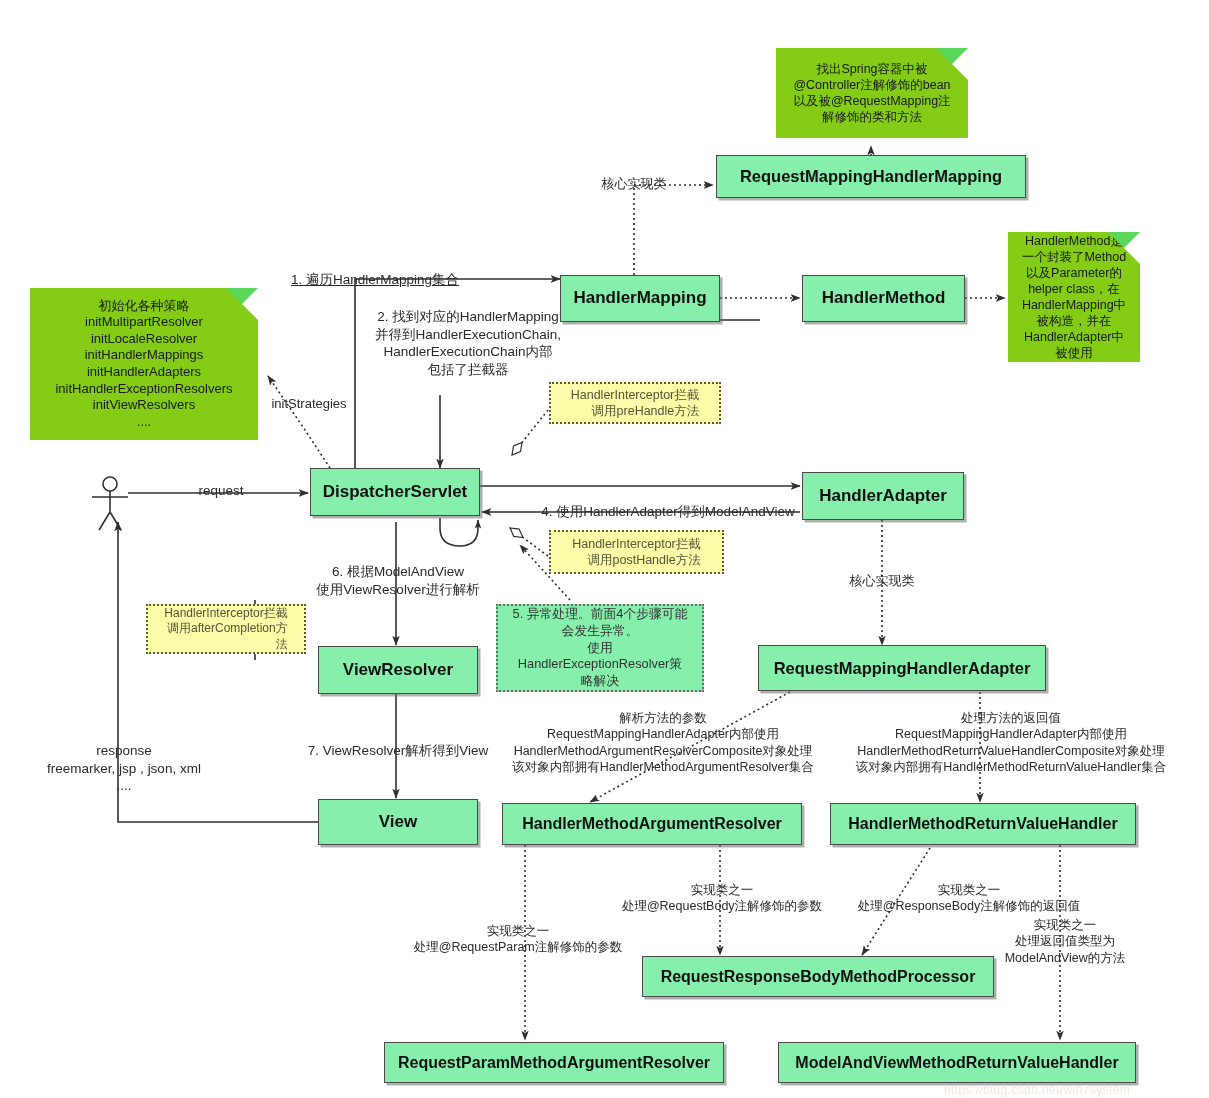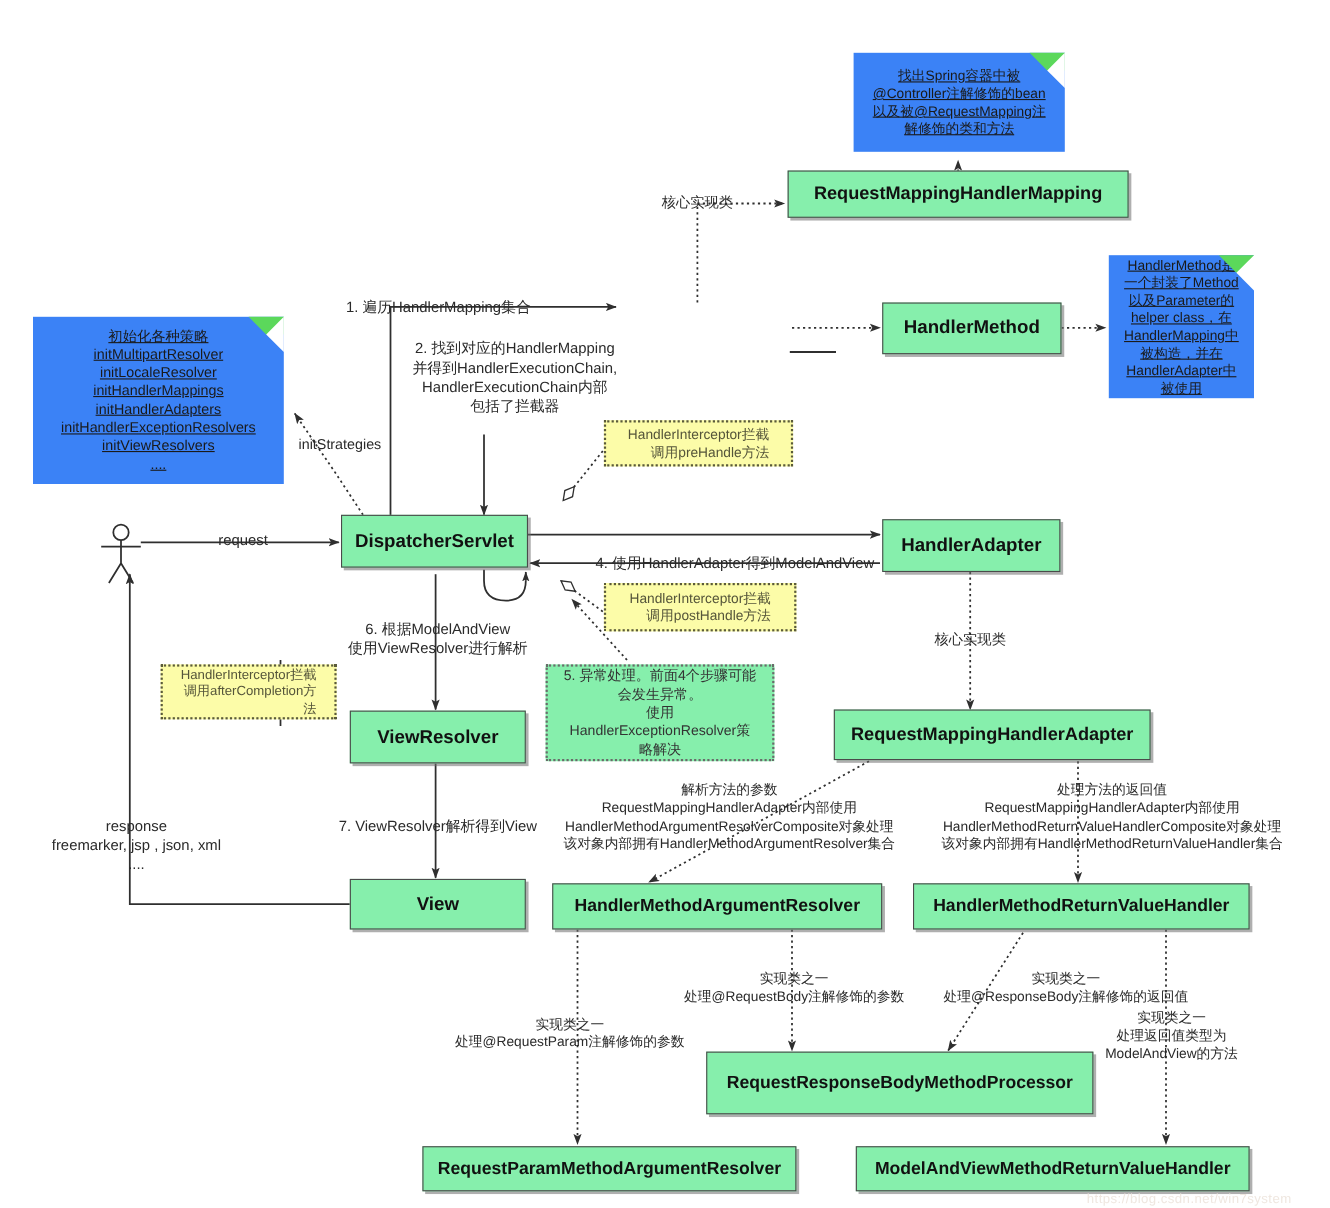--- a/index.html
+++ b/index.html
@@ -36,31 +36,30 @@
     justify-content: center;
     text-align: center;
     font-weight: bold;
     color: #111;
     box-sizing: border-box;
     line-height: 1.1;
   }
   
   .note-green {
     position: absolute;
-    background: #3b82f6;
+    background: #84cc16;
     color: #1a1a1a;
     box-sizing: border-box;
     display: flex;
     align-items: center;
     justify-content: center;
     text-align: center;
     line-height: 1.28;
     white-space: pre-line;
     padding: 4px 6px;
-    text-decoration: underline;
   }
   .note-green::after {
     content: "";
     position: absolute;
     top: 0;
     right: 0;
     border-left: 16px solid transparent;
     border-bottom: 16px solid transparent;
     border-top: 16px solid #5bd85b;
     border-right: 16px solid #ffffff;
@@ -97,21 +96,21 @@
   }
   
   .label {
     position: absolute;
     color: #2a2a2a;
     text-align: center;
     line-height: 1.3;
     white-space: pre-line;
     box-sizing: border-box;
   }
-  .label.left { text-align: center; }
+  .label.left { text-align: left; text-decoration: underline; }
   .watermark {
     position: absolute;
     color: #efe7e0;
     letter-spacing: .4px;
     white-space: nowrap;
   }
 </style>
 </head>
 <body>
 
@@ -186,38 +185,39 @@
 
       <path d="M1060,845 L1060,1040" stroke-dasharray="2,3" marker-end="url(#arrow)"></path>
 
       <circle cx="110" cy="484" r="7" fill="none" stroke="#2f2f2f" stroke-width="1.6"></circle>
       <path d="M110,491 L110,512 M92,497 L128,497 M110,512 L99,530 M110,512 L121,530"></path>
     </g>
   </svg>
 
   <div class="node" style="left:716px; top:155px; width:310px; height:43px; font-size:16.5px;">RequestMappingHandlerMapping</div>
 
+  <div class="node" style="left:560px; top:275px; width:160px; height:47px; font-size:17px;">HandlerMapping</div>
 
   <div class="node" style="left:802px; top:275px; width:163px; height:47px; font-size:17px;">HandlerMethod</div>
 
   <div class="node" style="left:310px; top:468px; width:170px; height:48px; font-size:17px;">DispatcherServlet</div>
 
   <div class="node" style="left:802px; top:472px; width:162px; height:48px; font-size:17px;">HandlerAdapter</div>
 
   <div class="node" style="left:318px; top:646px; width:160px; height:48px; font-size:17px;">ViewResolver</div>
 
   <div class="node" style="left:758px; top:645px; width:288px; height:46px; font-size:16.5px;">RequestMappingHandlerAdapter</div>
 
   <div class="node" style="left:318px; top:799px; width:160px; height:46px; font-size:17px;">View</div>
 
   <div class="node" style="left:502px; top:803px; width:300px; height:42px; font-size:16px;">HandlerMethodArgumentResolver</div>
 
   <div class="node" style="left:830px; top:803px; width:306px; height:42px; font-size:16px;">HandlerMethodReturnValueHandler</div>
 
-  <div class="node" style="left:642px; top:956px; width:352px; height:57px; font-size:16px;">RequestResponseBodyMethodProcessor</div>
+  <div class="node" style="left:642px; top:956px; width:352px; height:41px; font-size:16px;">RequestResponseBodyMethodProcessor</div>
 
   <div class="node" style="left:384px; top:1042px; width:340px; height:41px; font-size:16px;">RequestParamMethodArgumentResolver</div>
 
   <div class="node" style="left:778px; top:1042px; width:358px; height:41px; font-size:16px;">ModelAndViewMethodReturnValueHandler</div>
 
   <div class="note-green" style="left:776px; top:48px; width:192px; height:90px; font-size:12.5px;">找出Spring容器中被
 @Controller注解修饰的bean
 以及被@RequestMapping注
 解修饰的类和方法</div>
 
@@ -298,15 +298,15 @@
   <div class="label" style="left:598px; top:882px; width:248px; font-size:12.5px;">实现类之一
 处理@RequestBody注解修饰的参数</div>
 
   <div class="label" style="left:840px; top:882px; width:258px; font-size:12.5px;">实现类之一
 处理@ResponseBody注解修饰的返回值</div>
 
   <div class="label" style="left:980px; top:917px; width:170px; font-size:12.5px;">实现类之一
 处理返回值类型为
 ModelAndView的方法</div>
 
-  <div class="watermark" style="left:944px; top:1083px; font-size:12px;margin-left:44px;">https://blog.csdn.net/win7system</div>
+  <div class="watermark" style="left:944px; top:1083px; font-size:12px;">https://blog.csdn.net/win7system</div>
 
 </div>
 
 </body></html>

